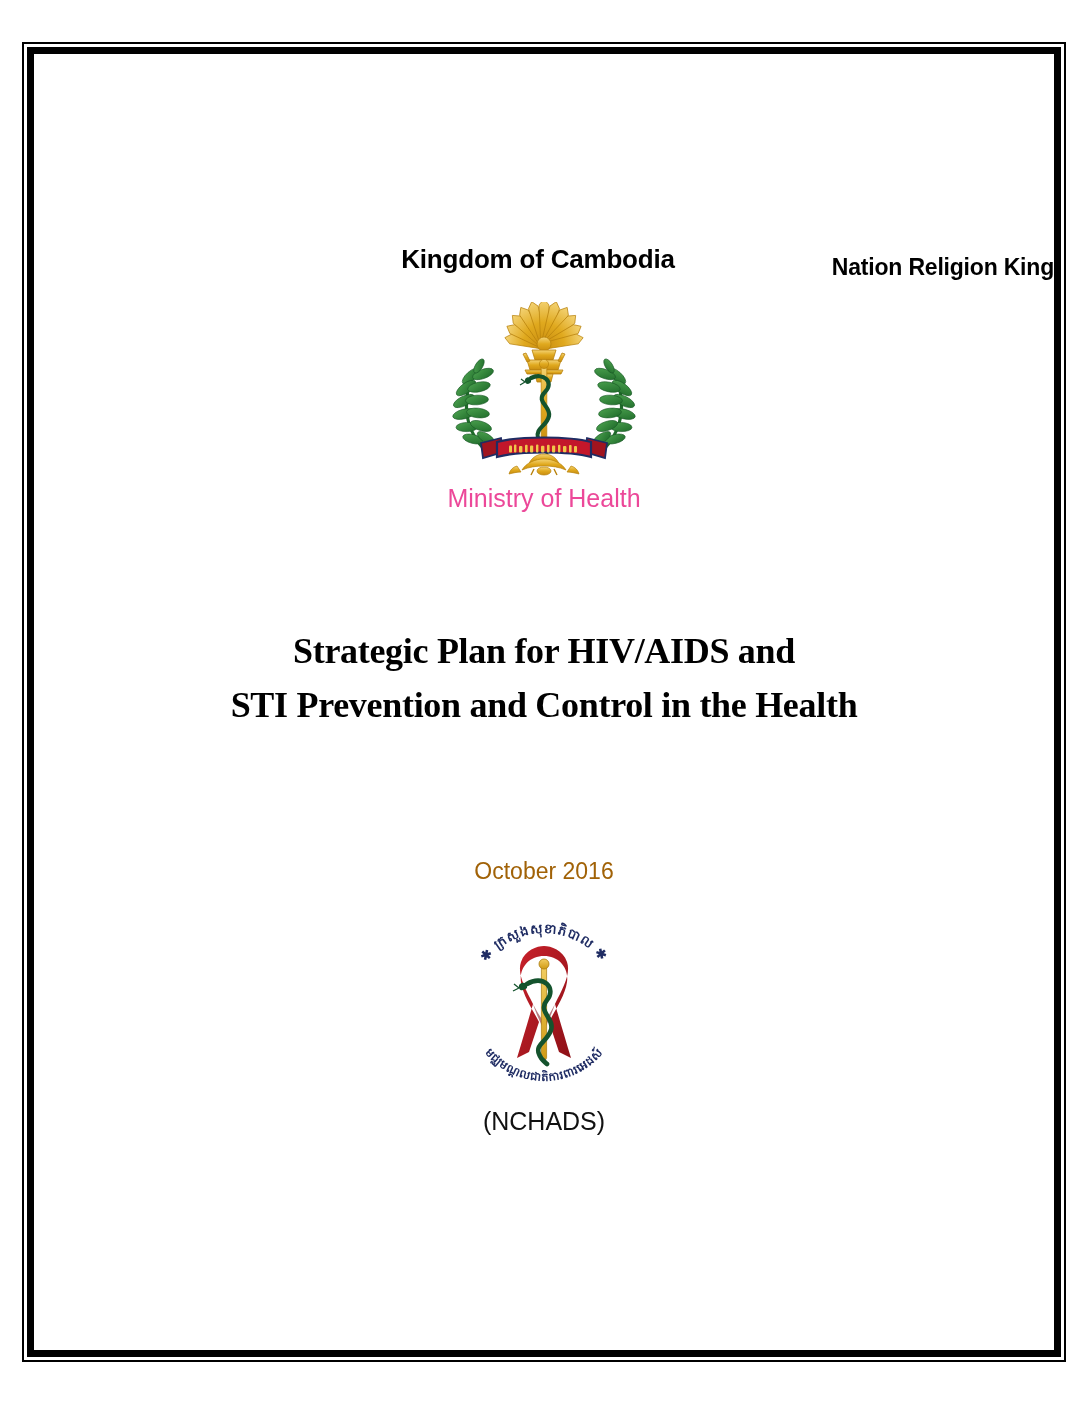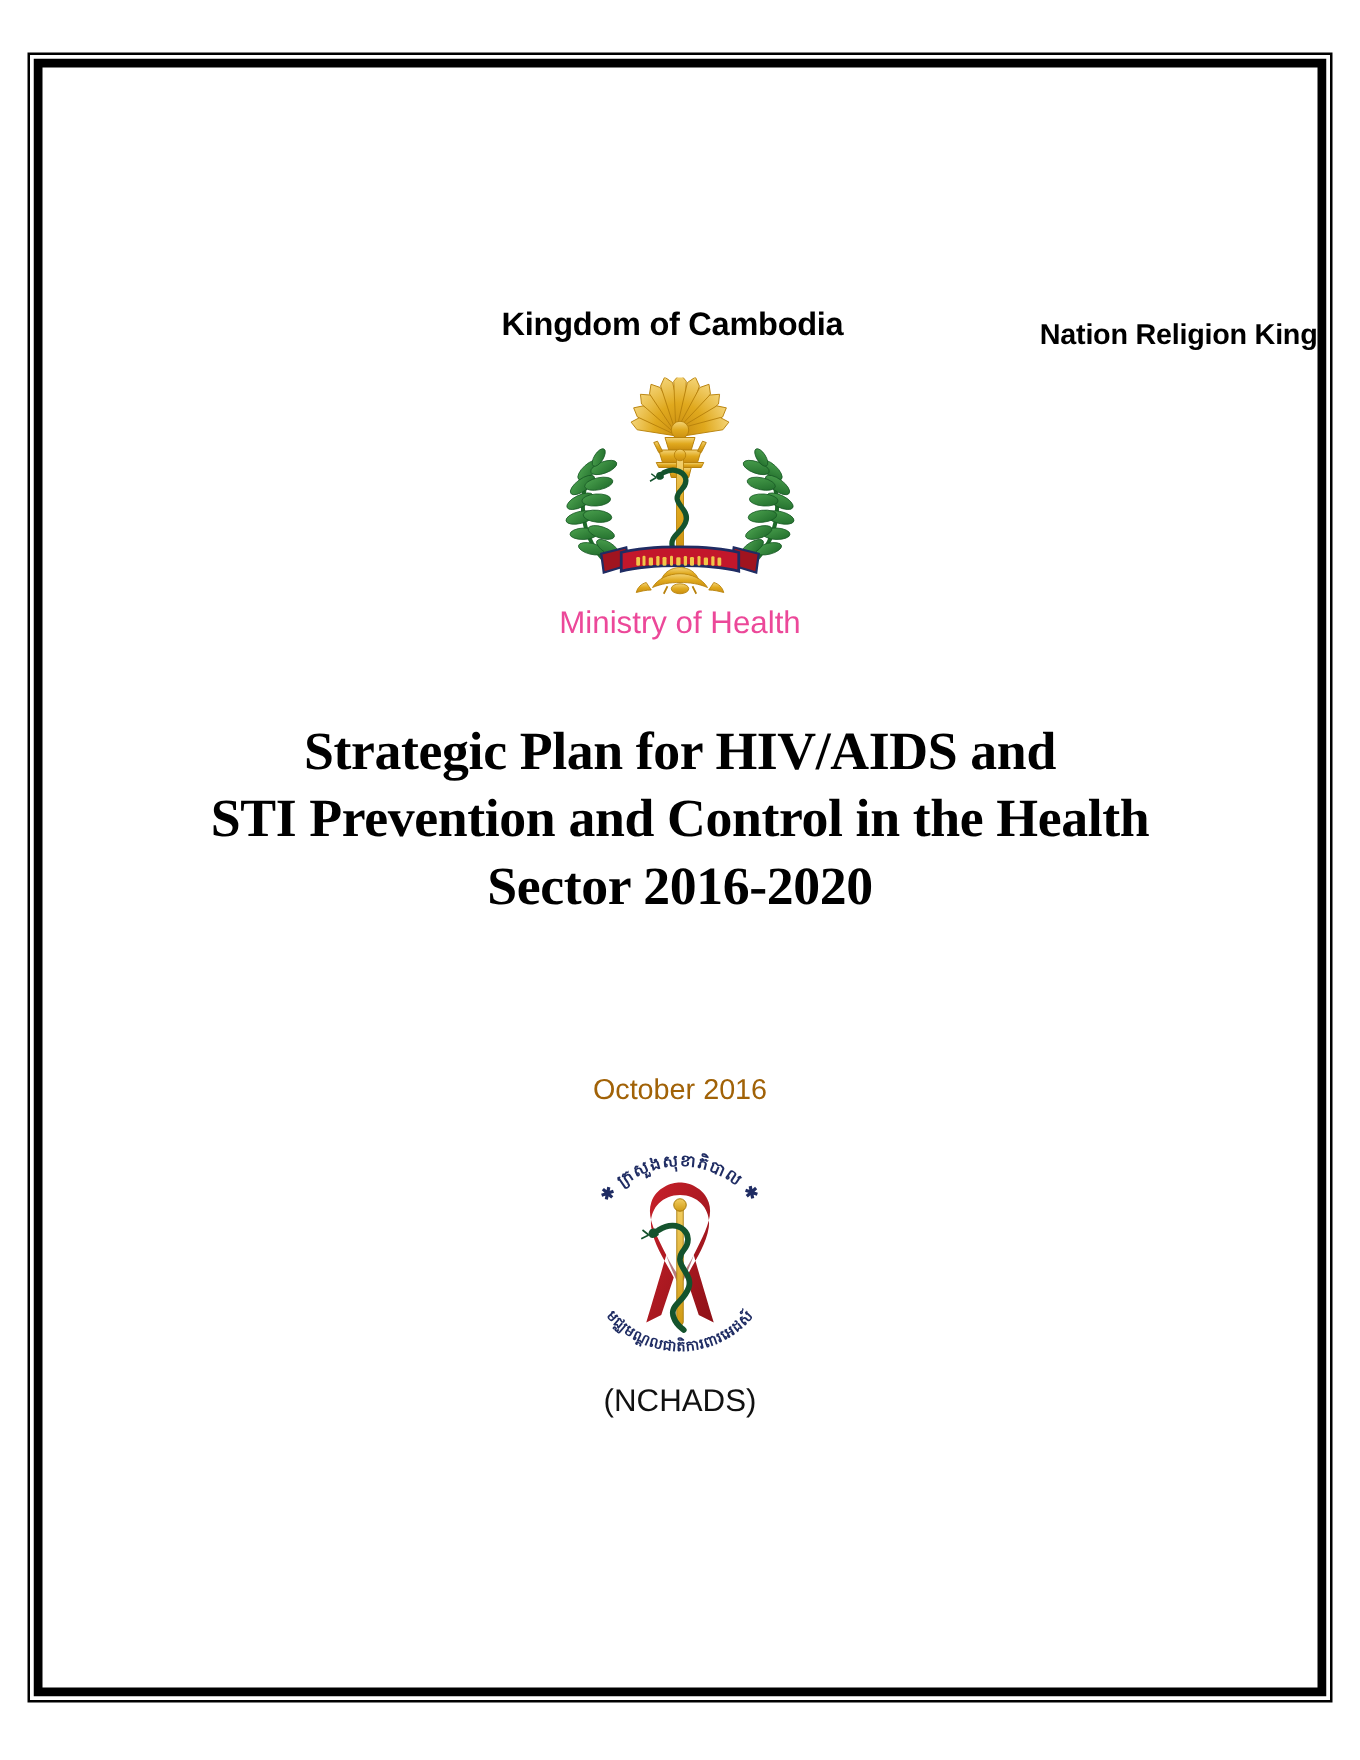--- a/index.html
+++ b/index.html
@@ -98,24 +98,24 @@
     font-weight: normal;
     color: #ec4899;
     font-family: "Liberation Sans", sans-serif;
   }
 
   
   .main-title {
     position: absolute;
     left: 90px;
     right: 90px;
-    top: 492px;
+    top: 546px;
     font-family: "Liberation Serif", "DejaVu Serif", serif;
     font-weight: bold;
-    font-size: 43px;
+    font-size: 36px;
     line-height: 54px;
     color: #000000;
     letter-spacing: -0.3px;
   }
   .main-title .tl { display: block; }
 
   
   .doc-date {
     position: absolute;
     left: 0; right: 0;
@@ -301,21 +301,20 @@
               <path d="M95 167 L92 173 M115 167 L118 173" stroke="#B8820C" stroke-width="1.4" fill="none"></path>
             </g>
           </svg>
         </div>
 
         <div class="ministry-line">Ministry of Health</div>
 
         <h1 class="main-title">
           <span class="tl">Strategic Plan for HIV/AIDS and</span>
           <span class="tl">STI Prevention and Control in the Health</span>
-          <span class="tl">Sector 2016-2020</span>
         </h1>
 
         <div class="doc-date">October 2016</div>
 
         <div class="nchads-logo">
           <svg viewBox="0 0 186 186" xmlns="http://www.w3.org/2000/svg">
             <defs>
               <linearGradient id="ribbong" x1="0" y1="0" x2="1" y2="1">
                 <stop offset="0%" stop-color="#C9212B"></stop>
                 <stop offset="100%" stop-color="#8E1117"></stop>

